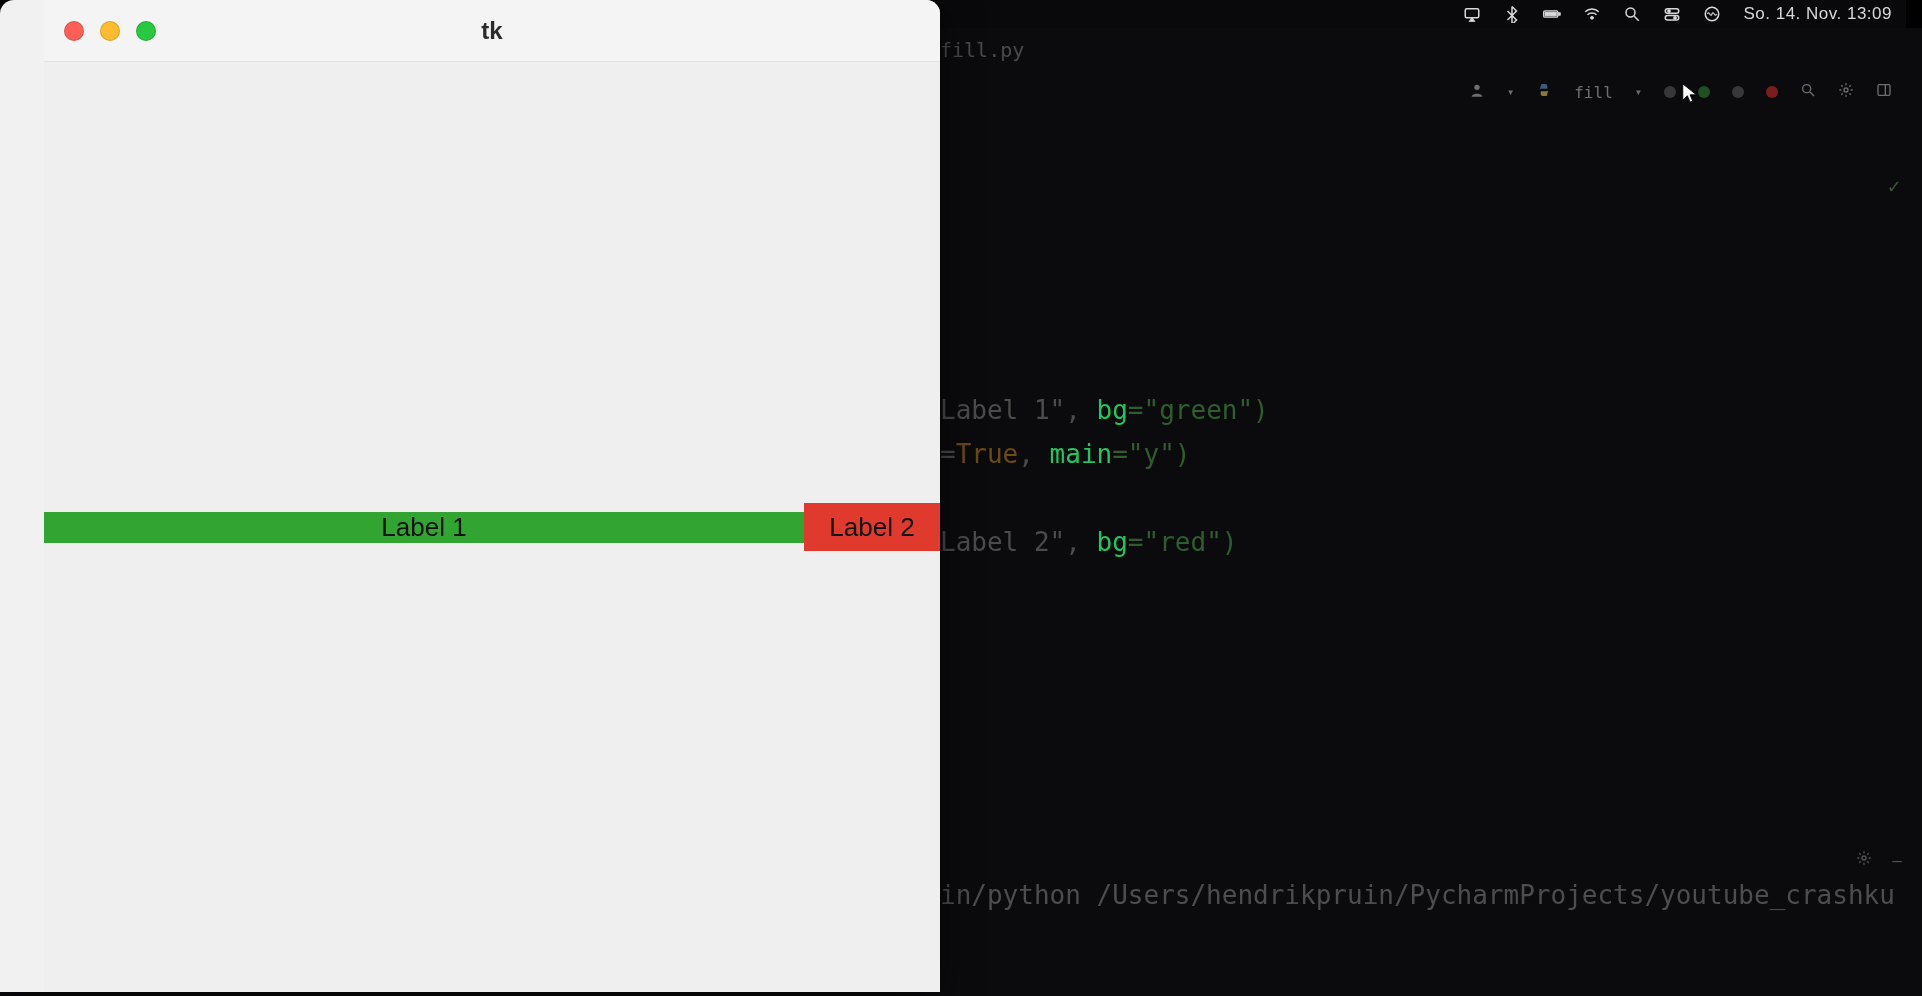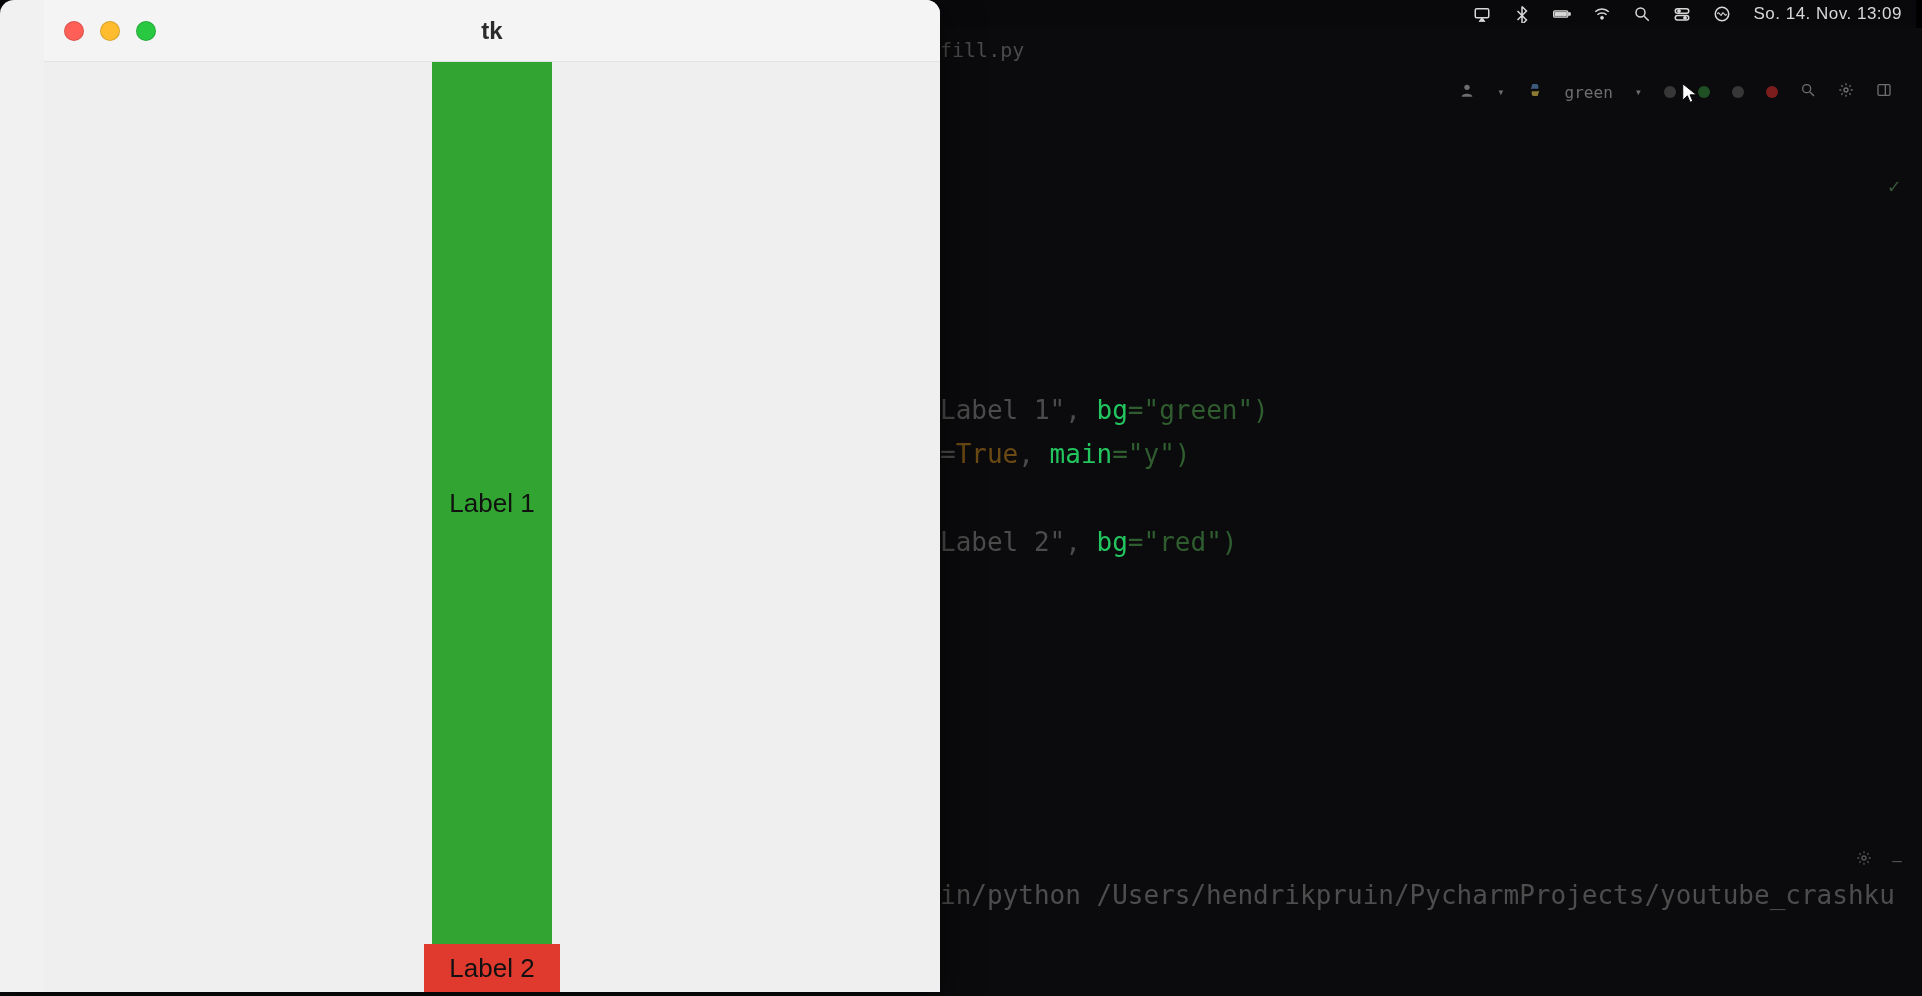--- a/index.html
+++ b/index.html
@@ -7,21 +7,21 @@
     width: 1922px;
     height: 996px;
     overflow: hidden;
     font-family: -apple-system, "Helvetica Neue", Arial, sans-serif;
     background: #000;
   }
 
   
   .menubar {
     position: absolute;
-    top: 0; left: 0; right: 6px;
+    top: 0; left: 0; right: 16px;
     height: 28px;
     background: rgba(10,10,12,0.9);
     color: #d8d8d8;
     display: flex;
     justify-content: flex-end;
     align-items: center;
     gap: 22px;
     padding: 0 14px;
     font-size: 16px;
     z-index: 5;
@@ -124,21 +124,21 @@
     margin: 0 auto;
     font-size: 24px;
     font-weight: 600;
     color:#2b2b2b;
   }
 
   .tkbody {
     flex: 1;
     background:#efefef;
     display:flex;
-    flex-direction:column;
+    flex-direction:row;
     align-items:center;
   }
   .label1 {
     width: 120px;
     flex: 1;
     background:#31a431;
     color:#111;
     font-size:26px;
     display:flex;
     align-items:center;
@@ -226,21 +226,21 @@
           <path d="M4 22 C4 16 20 16 20 22" fill="#6e6e6e"></path>
         </svg>
     </span>
     <span style="font-size:12px;">▾</span>
     <span>
       <svg viewBox="0 0 24 24">
           <path d="M8 3h6a3 3 0 013 3v4H8a3 3 0 00-3 3v0" fill="#3c5a7a"></path>
           <path d="M16 21h-6a3 3 0 01-3-3v-4h9a3 3 0 003-3" fill="#8a7a32"></path>
         </svg>
     </span>
-    <span>green</span>
+    <span>fill</span>
     <span style="font-size:12px;">▾</span>
     <span class="dot gray"></span>
     <span class="dot green"></span>
     <span class="dot gray"></span>
     <span class="dot red"></span>
     <span>
       <svg viewBox="0 0 24 24">
           <circle cx="10" cy="10" r="6" fill="none" stroke="#6e6e6e" stroke-width="2"></circle>
           <line x1="15" y1="15" x2="21" y2="21" stroke="#6e6e6e" stroke-width="2"></line>
         </svg>

